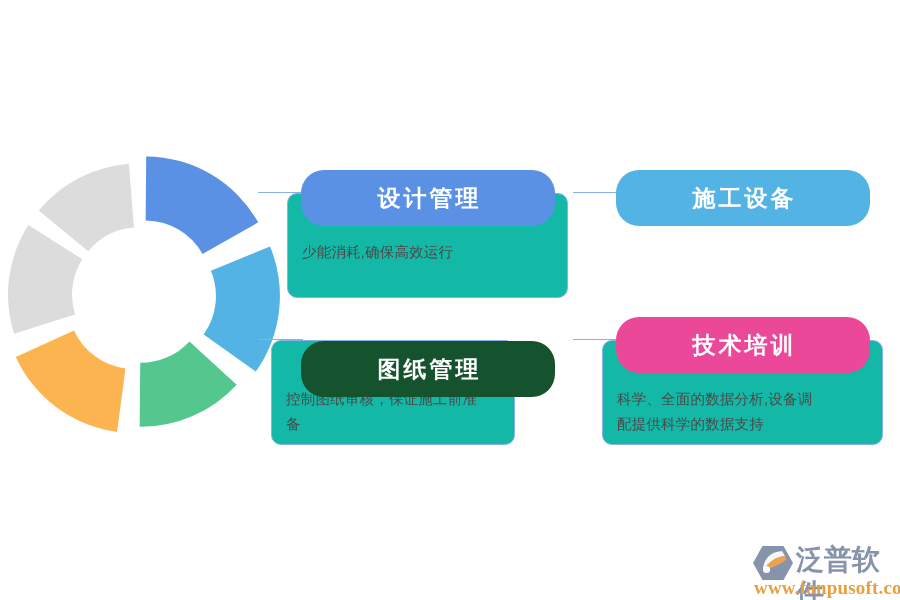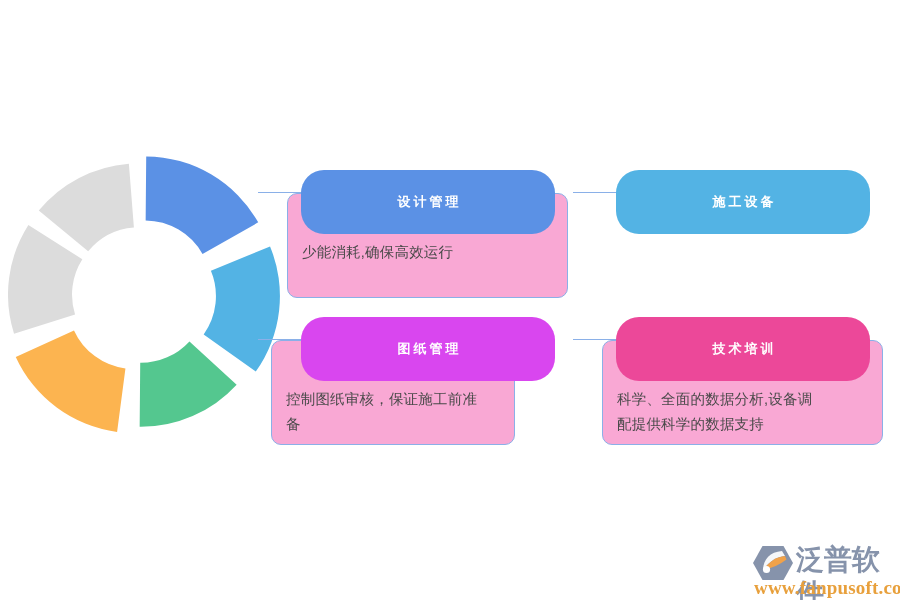--- a/index.html
+++ b/index.html
@@ -30,43 +30,43 @@
     height: 372px;
   }
   #donut-svg { display: block; }
 
   
   .card {
     position: absolute;
     box-sizing: border-box;
     border: 1.3px solid #8ab0e8;
     border-radius: 10px;
-    background: #f9a8d4;
+    background: #14b8a6;
   }
   .card-body {
     position: absolute;
     left: 14px;
     right: 12px;
     top: 46px;
     font-size: 14.5px;
     line-height: 25px;
     color: #4a4a4a;
     letter-spacing: 0.2px;
     white-space: pre-wrap;
   }
   .pill {
     position: absolute;
     box-sizing: border-box;
-    height: 64px;
+    height: 56px;
     border-radius: 23px;
     display: flex;
     align-items: center;
     justify-content: center;
     color: #ffffff;
-    font-size: 13px;
+    font-size: 23px;
     font-weight: bold;
     letter-spacing: 3px;
     text-indent: 3px;
     z-index: 3;
     font-family: Liberation Serif, serif;
   }
   .connector {
     position: absolute;
     height: 1.3px;
     background: #8ab0e8;
@@ -156,21 +156,21 @@
   <div class="connector" id="conn-2" style="background: rgb(138, 176, 232);"></div>
   <div class="pill" id="pill-2" style="background: rgb(83, 179, 228);">
     <span>施工设备</span>
   </div>
 
   <div class="connector" id="conn-3" style="background: rgb(138, 176, 232);"></div>
   <div class="card" id="card-3" style="border-color: rgb(138, 176, 232);">
     <div class="card-body">控制图纸审核，保证施工前准
 备</div>
   </div>
-  <div class="pill" id="pill-3" style="background: #d946ef;">
+  <div class="pill" id="pill-3" style="background: #14532d; margin-top: 24px;">
     <span>图纸管理</span>
   </div>
 
   <div class="connector" id="conn-4" style="background: rgb(138, 176, 232);"></div>
   <div class="card" id="card-4" style="border-color: rgb(138, 176, 232);">
     <div class="card-body">科学、全面的数据分析,设备调
 配提供科学的数据支持</div>
   </div>
   <div class="pill" id="pill-4" style="background: #ec4899;">
     <span>技术培训</span>

